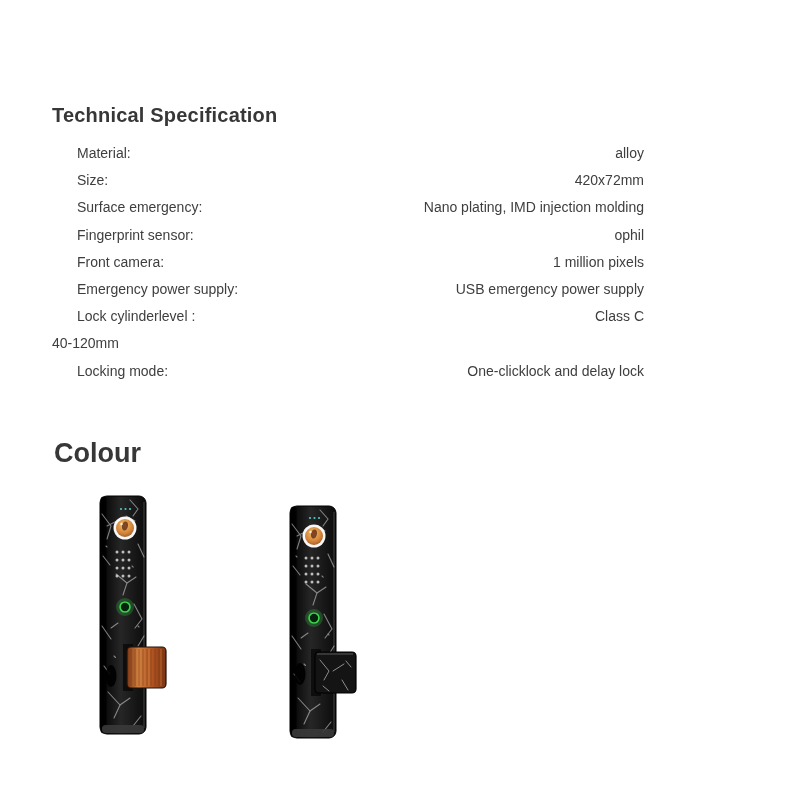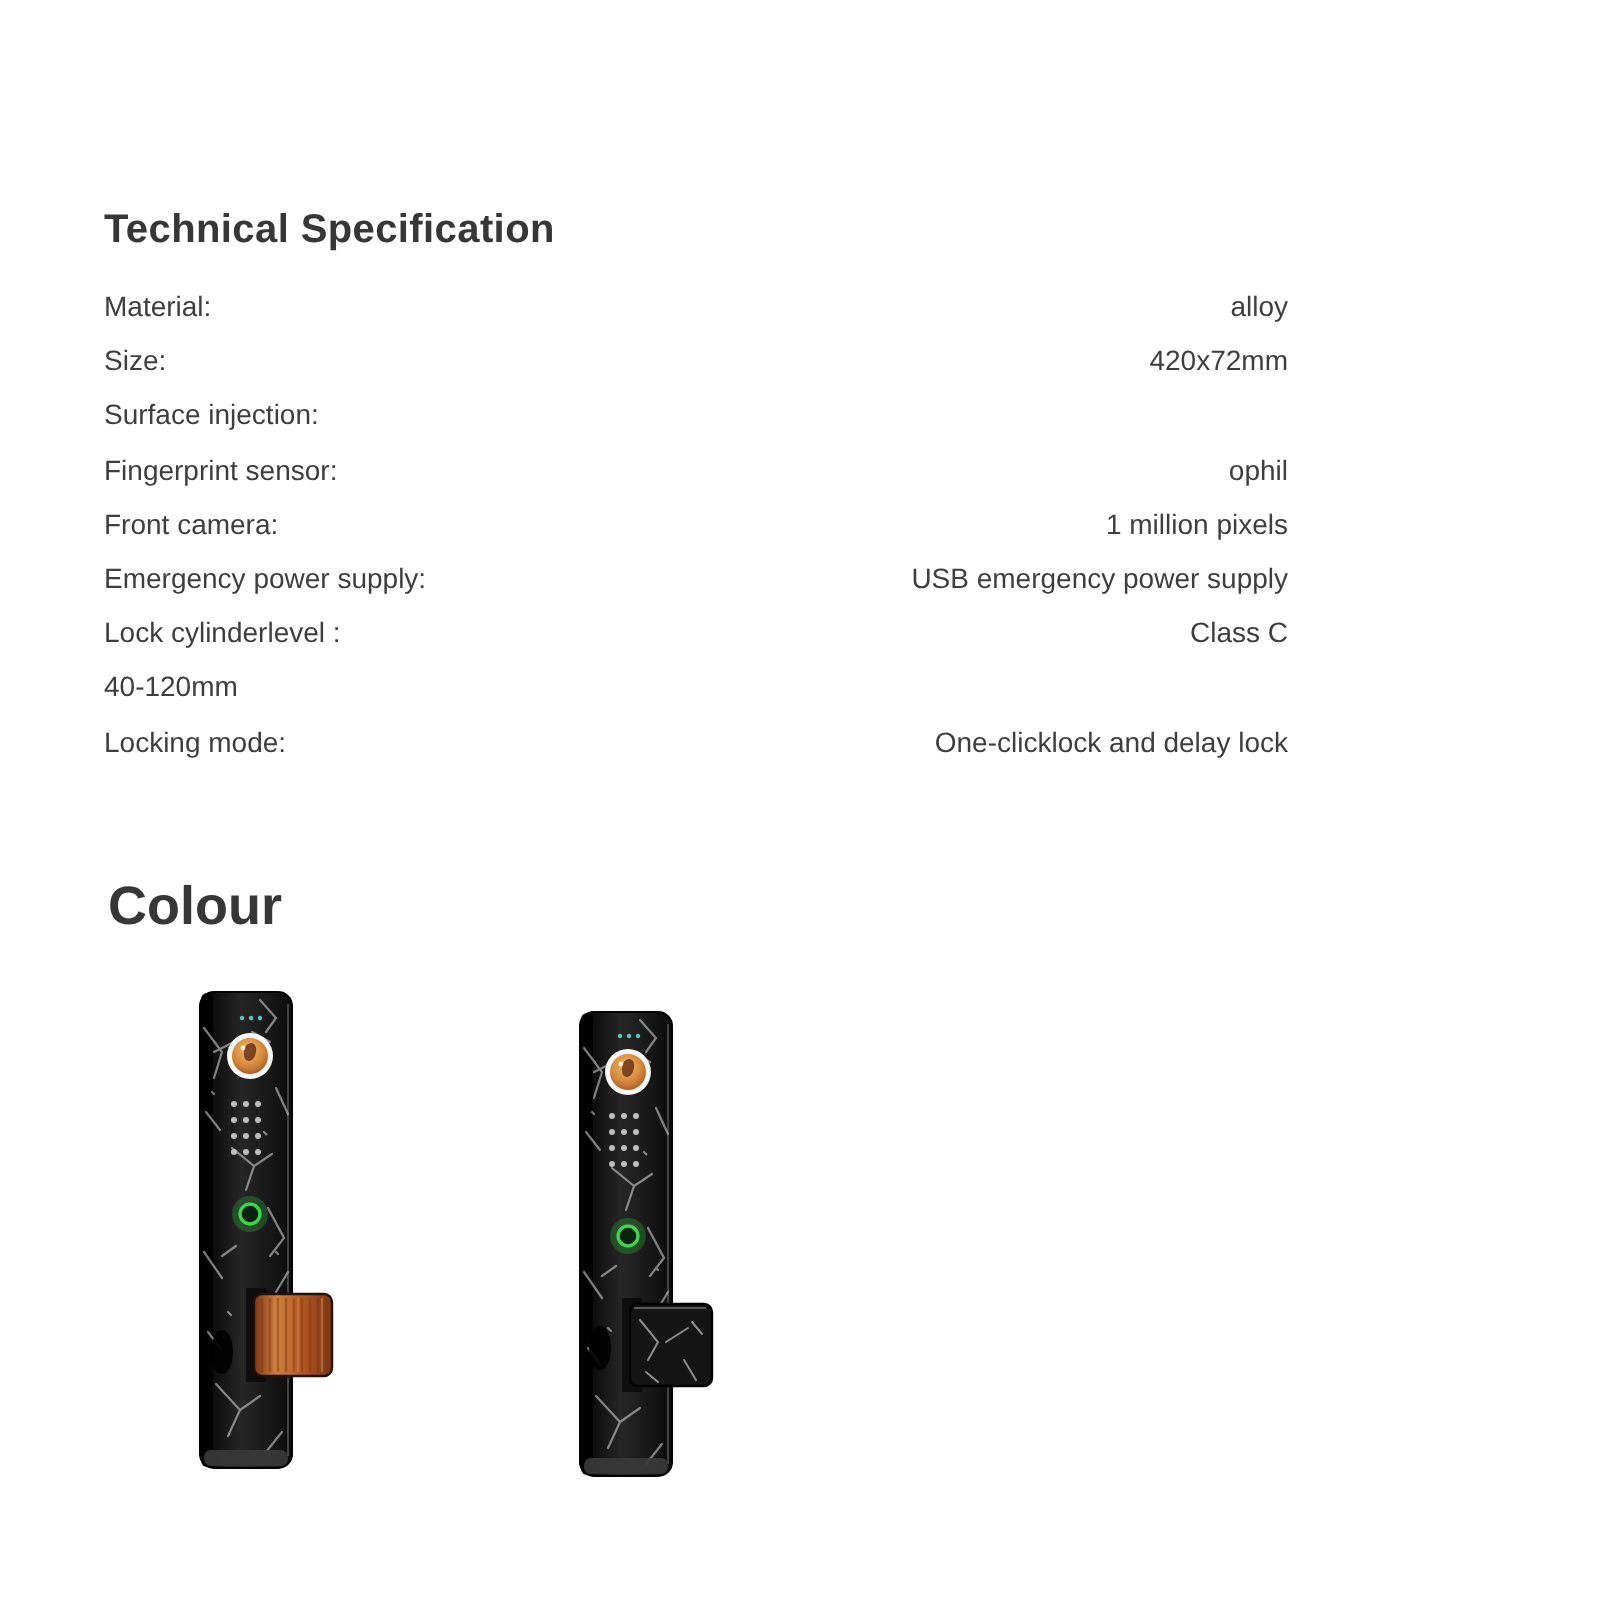--- a/index.html
+++ b/index.html
@@ -9,21 +9,21 @@
   }
   .spec-title{
     position:absolute;left:52px;top:104px;margin:0;
     font-size:20px;font-weight:700;color:#373737;letter-spacing:.2px;
   }
   .spec-table{position:absolute;left:52px;right:68px;top:140px;}
   .spec-row{
     display:flex;justify-content:space-between;align-items:baseline;
     height:27.2px;line-height:27.2px;font-size:14px;color:#3e3e3e;
   }
-  .spec-label{white-space:nowrap;}
+  .spec-label{white-space:nowrap;margin-left:25px;}
   .spec-value{white-space:nowrap;}
   .colour-title{
     position:absolute;left:54px;top:438px;margin:0;
     font-size:27px;font-weight:700;color:#373737;
   }
   .lock-figure{position:absolute;margin:0;padding:0;}
   .lock-a{left:86px;top:486px;}
   .lock-b{left:276px;top:498px;}
 </style>
 </head>
@@ -36,21 +36,22 @@
   <div class="spec-table">
     <div class="spec-row">
       <span class="spec-label">Material:</span>
       <span class="spec-value">alloy</span>
     </div>
     <div class="spec-row">
       <span class="spec-label">Size:</span>
       <span class="spec-value">420x72mm</span>
     </div>
     <div class="spec-row">
-      <span class="spec-label">Surface injection:</span>
+      <span class="spec-label">Surface emergency:</span>
+      <span class="spec-value">Nano plating, IMD injection molding</span>
     </div>
     <div class="spec-row">
       <span class="spec-label">Fingerprint sensor:</span>
       <span class="spec-value">ophil</span>
     </div>
     <div class="spec-row">
       <span class="spec-label">Front camera:</span>
       <span class="spec-value">1 million pixels</span>
     </div>
     <div class="spec-row">

